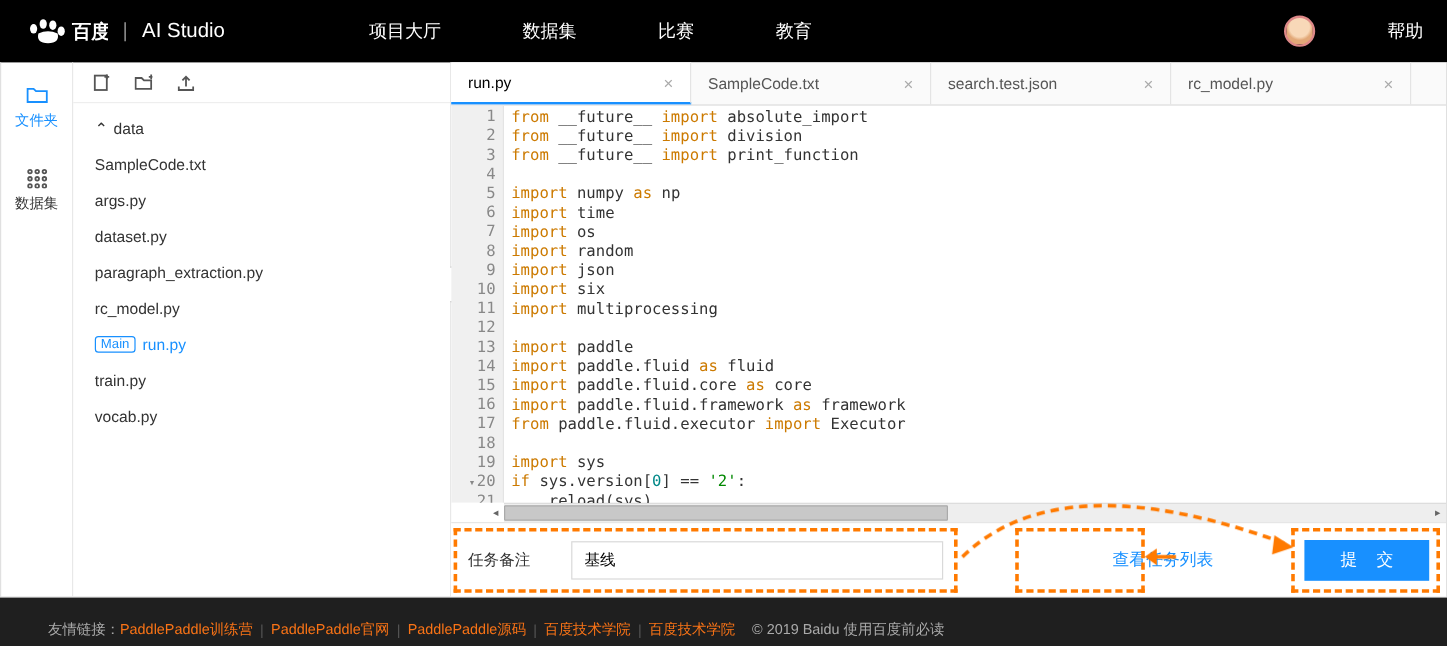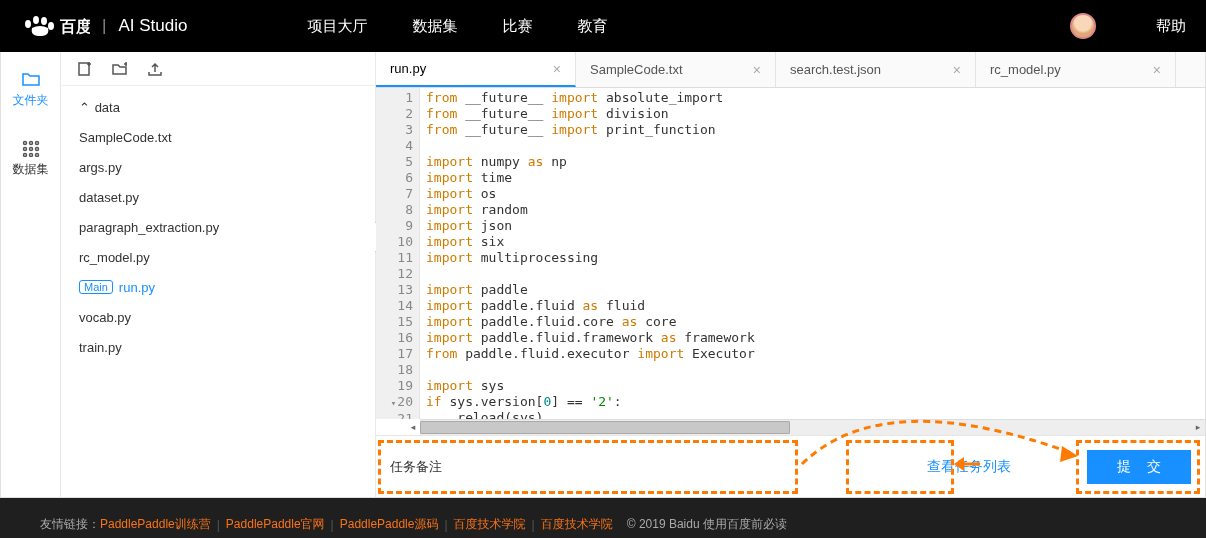--- a/index.html
+++ b/index.html
@@ -1,21 +1,21 @@
 <!DOCTYPE html>
 <html><head>
 <meta charset="utf-8">
 <style>
 * { margin: 0; padding: 0; box-sizing: border-box; }
 body { font-family: "Microsoft YaHei", Arial, sans-serif; font-size: 13px; background: #fff; width: 1206px; }
 .topbar { background: #000; height: 52px; display: flex; align-items: center; color: #fff; padding: 0 20px; }
 .logo { display: flex; align-items: center; gap: 8px; font-size: 17px; }
 .logo svg { width: 70px; height: 24px; }
 .logo-sep { color: #888; margin: 0 4px; }
-.nav { display: flex; gap: 45px; margin-left: 120px; }
+.nav { display: flex; gap: 68px; margin-left: 120px; }
 .nav-item { color: #fff; font-size: 15px; cursor: pointer; }
 .spacer { flex: 1; }
 .avatar { width: 26px; height: 26px; border-radius: 50%; background: radial-gradient(circle at 50% 35%, #f8d8b8 45%, #e2a878 60%); border: 2px solid #d88; margin-right: 60px; }
 .help { color: #fff; font-size: 15px; }
 
 .main { display: flex; height: 446px; border: 1px solid #e0e0e0; border-top: none; }
 .rail { width: 60px; border-right: 1px solid #e8e8e8; display: flex; flex-direction: column; align-items: center; padding-top: 18px; gap: 30px; }
 .rail-item { display: flex; flex-direction: column; align-items: center; gap: 4px; font-size: 12px; color: #333; cursor: pointer; }
 .rail-item.active { color: #1890ff; }
 .rail-item.active svg { stroke: #1890ff; }
@@ -140,22 +140,22 @@
       <div class="tree-row"><span class="tree-arrow">⌃</span>&nbsp;<span>data</span></div>
       <div class="tree-row file">SampleCode.txt</div>
       <div class="tree-row file">args.py</div>
       <div class="tree-row file">dataset.py</div>
       <div class="tree-row file">paragraph_extraction.py</div>
       <div class="tree-row file">rc_model.py</div>
       <div class="tree-row file active">
           <span class="badge">Main</span>
           <span>run.py</span>
         </div>
+      <div class="tree-row file">train.py</div>
       <div class="tree-row file">vocab.py</div>
-      <div class="tree-row file">train.py</div>
     </div>
   </div>
 
   <div class="editor-pane">
     <div class="collapse-handle">◂</div>
     <div class="tabs">
       <div class="tab active">
           <span>run.py</span>
           <span class="tab-x">×</span>
         </div>
@@ -223,20 +223,21 @@
 </div>
     </div>
     <div class="hscroll">
         <span class="arr l">◂</span>
         <div class="hscroll-thumb"></div>
         <span class="arr r">▸</span>
       </div>
 
     <div class="bottombar" style="position:relative;">
       <span class="lbl">任务备注</span>
+      <input class="txt-input" value="基线" style="">
       <div class="spacer"></div>
       <span class="link-btn">查看任务列表</span>
       <div style="width:20px"></div>
       <button class="btn blue">提 交</button>
 
       <div class="dash-box" style="left:2px; top:4px; width:420px; height:54px;"></div>
       <div class="dash-box" style="left:470px; top:4px; width:108px; height:54px;"></div>
       <div class="dash-box" style="left:700px; top:4px; width:124px; height:54px;"></div>
       <svg class="dash-arrow" style="left:418px; top:-60px; width:300px; height:95px;">
           <path d="M8 88 Q90 8 280 78" stroke="#ff7a00" stroke-width="3" stroke-dasharray="7 5" fill="none"></path>

